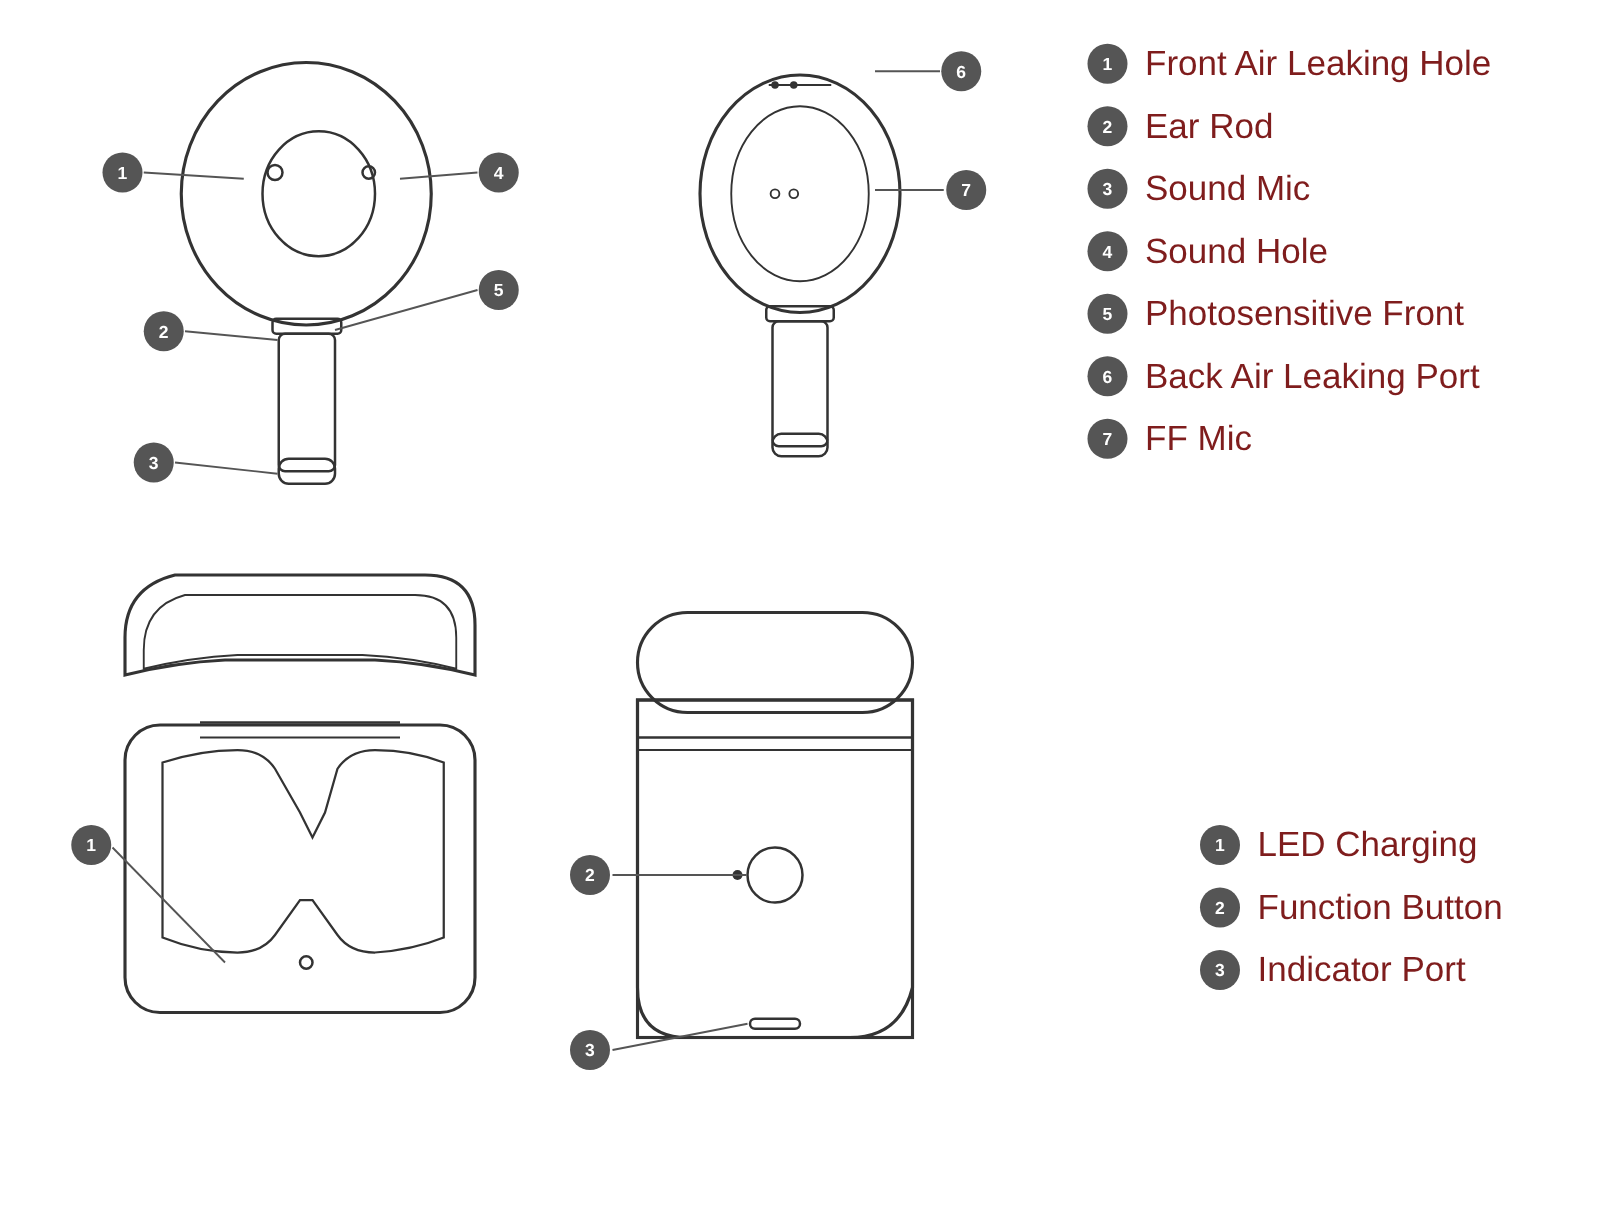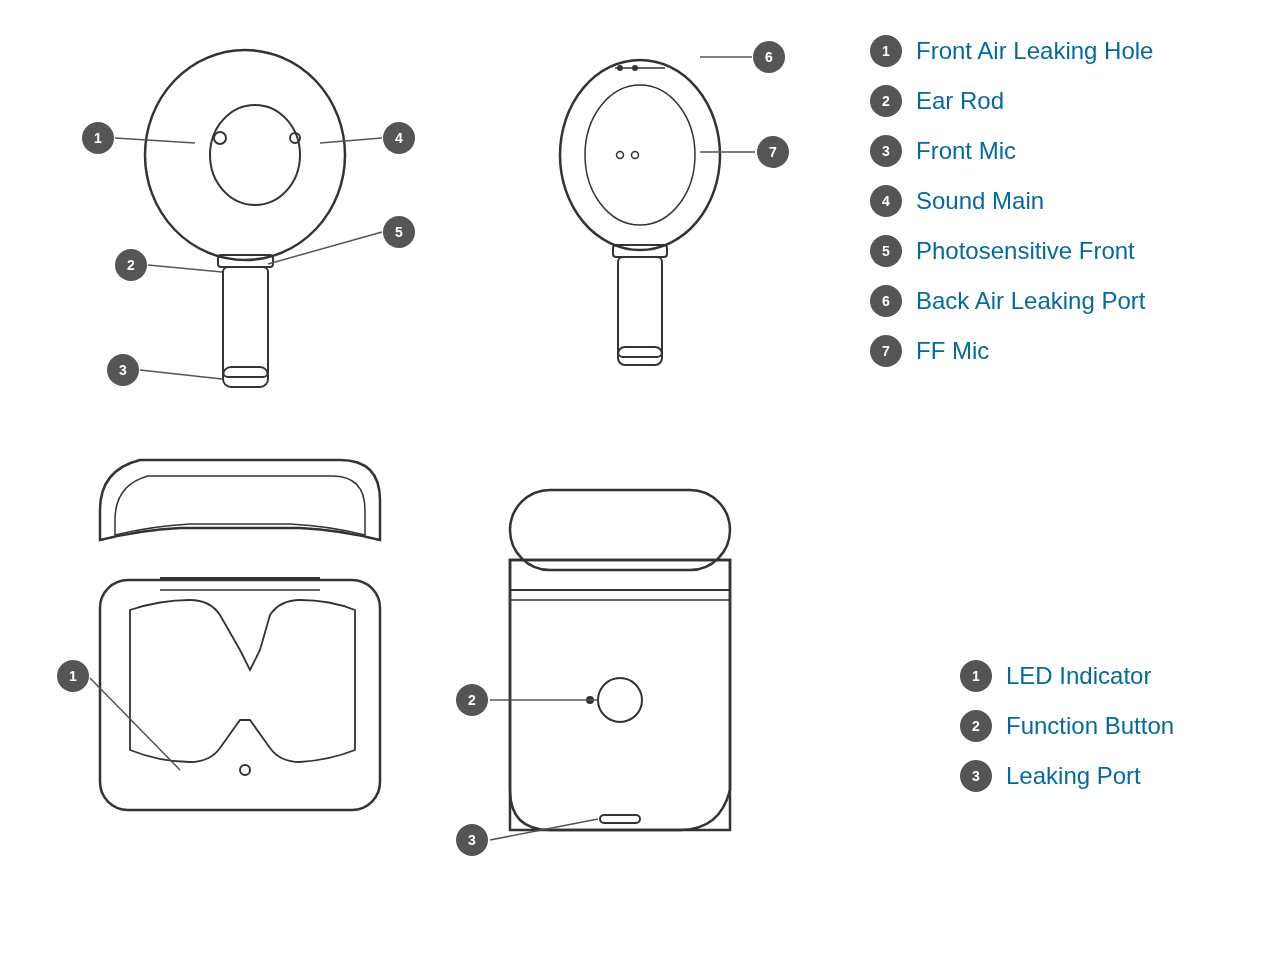--- a/index.html
+++ b/index.html
@@ -55,22 +55,22 @@
       height: 32px;
       border-radius: 50%;
       background: #555555;
       color: #ffffff;
       font-size: 14px;
       font-weight: bold;
       flex-shrink: 0;
     }
 
     .legend-text {
-      font-size: 24px;
-      color: #0369a1;
+      font-size: 28px;
+      color: #7f1d1d;
       white-space: nowrap;
     }
 
     svg.diagram-svg {
       position: absolute;
       top: 0;
       left: 0;
       width: 1283px;
       height: 965px;
     }
@@ -196,48 +196,48 @@
     <div class="legend-item">
       <span class="legend-badge">1</span>
       <span class="legend-text">Front Air Leaking Hole</span>
     </div>
     <div class="legend-item">
       <span class="legend-badge">2</span>
       <span class="legend-text">Ear Rod</span>
     </div>
     <div class="legend-item">
       <span class="legend-badge">3</span>
-      <span class="legend-text">Front Mic</span>
+      <span class="legend-text">Sound Mic</span>
     </div>
     <div class="legend-item">
       <span class="legend-badge">4</span>
-      <span class="legend-text">Sound Main</span>
+      <span class="legend-text">Sound Hole</span>
     </div>
     <div class="legend-item">
       <span class="legend-badge">5</span>
       <span class="legend-text">Photosensitive Front</span>
     </div>
     <div class="legend-item">
       <span class="legend-badge">6</span>
       <span class="legend-text">Back Air Leaking Port</span>
     </div>
     <div class="legend-item">
       <span class="legend-badge">7</span>
       <span class="legend-text">FF Mic</span>
     </div>
   </div>
 
   <div class="legend" style="left:960px; top:660px;">
     <div class="legend-item">
       <span class="legend-badge">1</span>
-      <span class="legend-text">LED Indicator</span>
+      <span class="legend-text">LED Charging</span>
     </div>
     <div class="legend-item">
       <span class="legend-badge">2</span>
       <span class="legend-text">Function Button</span>
     </div>
     <div class="legend-item">
       <span class="legend-badge">3</span>
-      <span class="legend-text">Leaking Port</span>
+      <span class="legend-text">Indicator Port</span>
     </div>
   </div>
 
 </div>
 
 </body></html>

